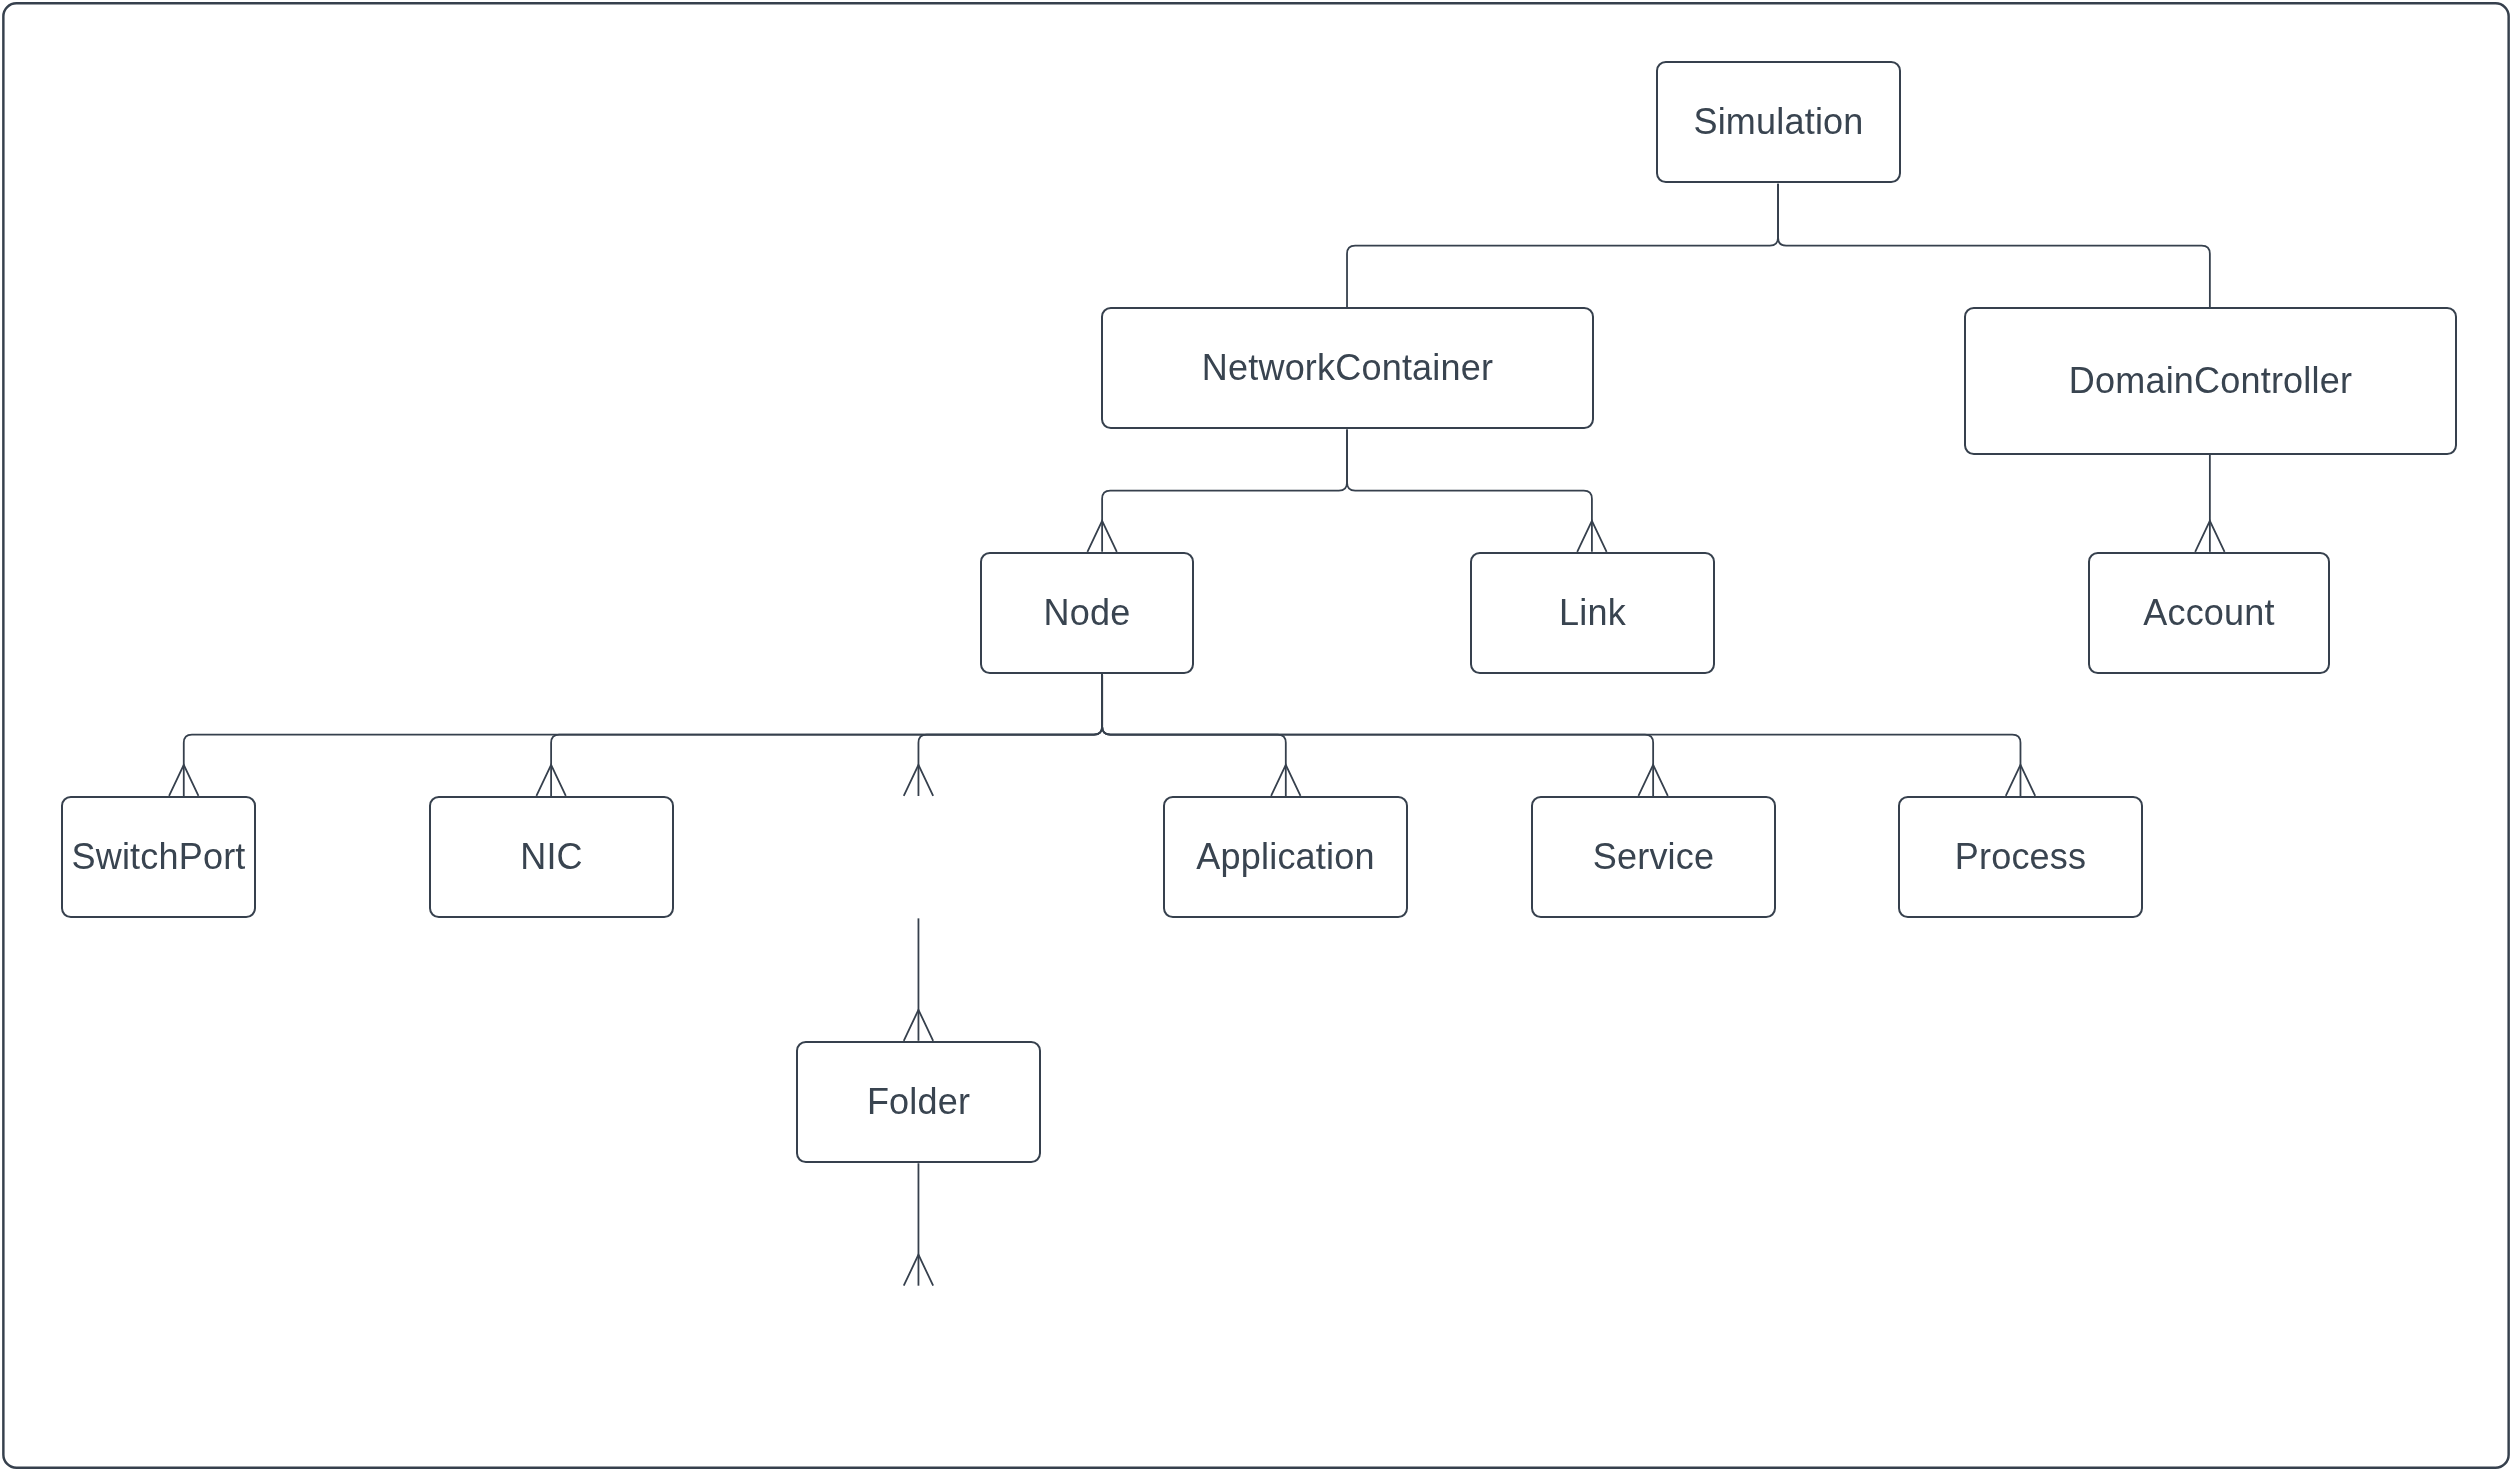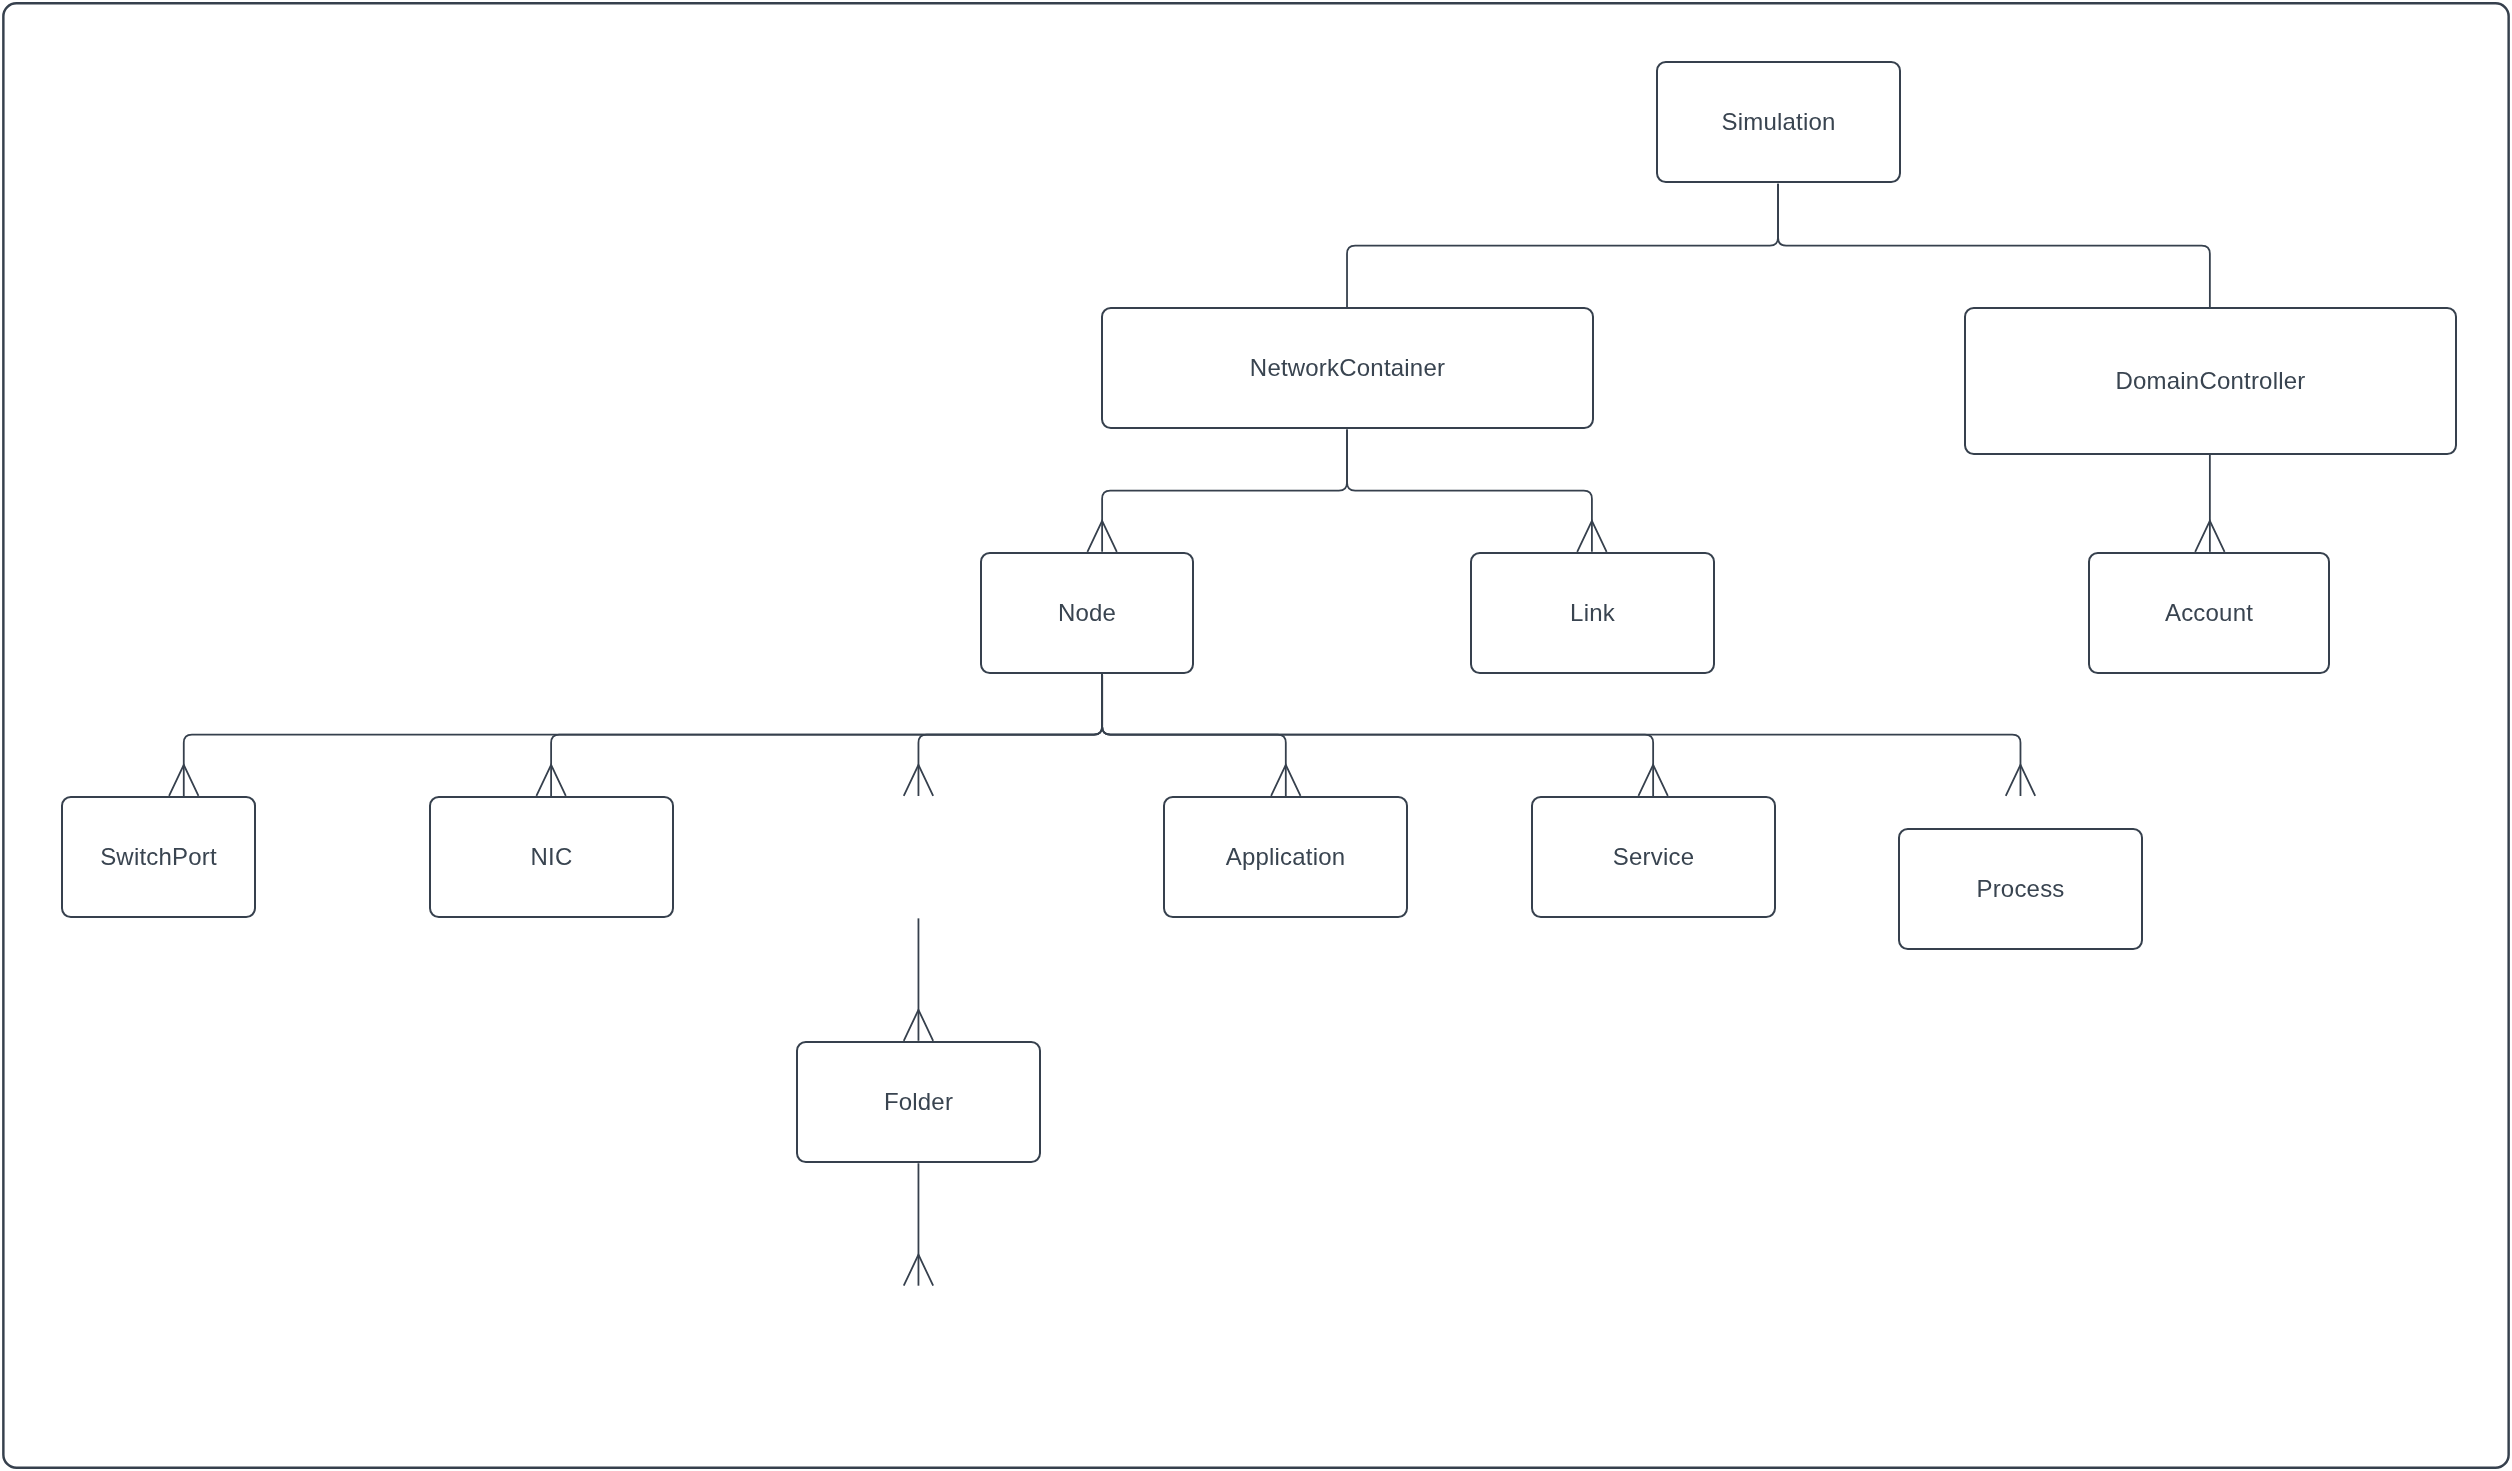--- a/index.html
+++ b/index.html
@@ -34,21 +34,21 @@
     position: absolute;
     box-sizing: border-box;
     background: var(--node-fill, #ffffff);
     border: 2px solid var(--stroke, #36404d);
     border-radius: 9.8px;
     display: flex;
     align-items: center;
     justify-content: center;
   }
   .node-label {
-    font-size: 24px;
+    font-size: 36px;
     line-height: 1;
     color: var(--text, #394450);
     white-space: nowrap;
     letter-spacing: 0.2px;
   }
 </style>
 </head>
 <body>
 
 <div class="canvas">
@@ -103,21 +103,21 @@
       </div>
       <div class="node" style="left: 429px; top: 796px; width: 245px; height: 122px;">
         <span class="node-label">NIC</span>
       </div>
       <div class="node" style="left: 1163px; top: 796px; width: 245px; height: 122px;">
         <span class="node-label">Application</span>
       </div>
       <div class="node" style="left: 1531px; top: 796px; width: 245px; height: 122px;">
         <span class="node-label">Service</span>
       </div>
-      <div class="node" style="left: 1898px; top: 796px; width: 245px; height: 122px; margin-top: 32px;">
+      <div class="node" style="left: 1898px; top: 796px; width: 245px; height: 122px;">
         <span class="node-label">Process</span>
       </div>
       <div class="node" style="left: 796px; top: 1041px; width: 245px; height: 122px;">
         <span class="node-label">Folder</span>
       </div>
     </div>
 </div>
 
 
 </body></html>

